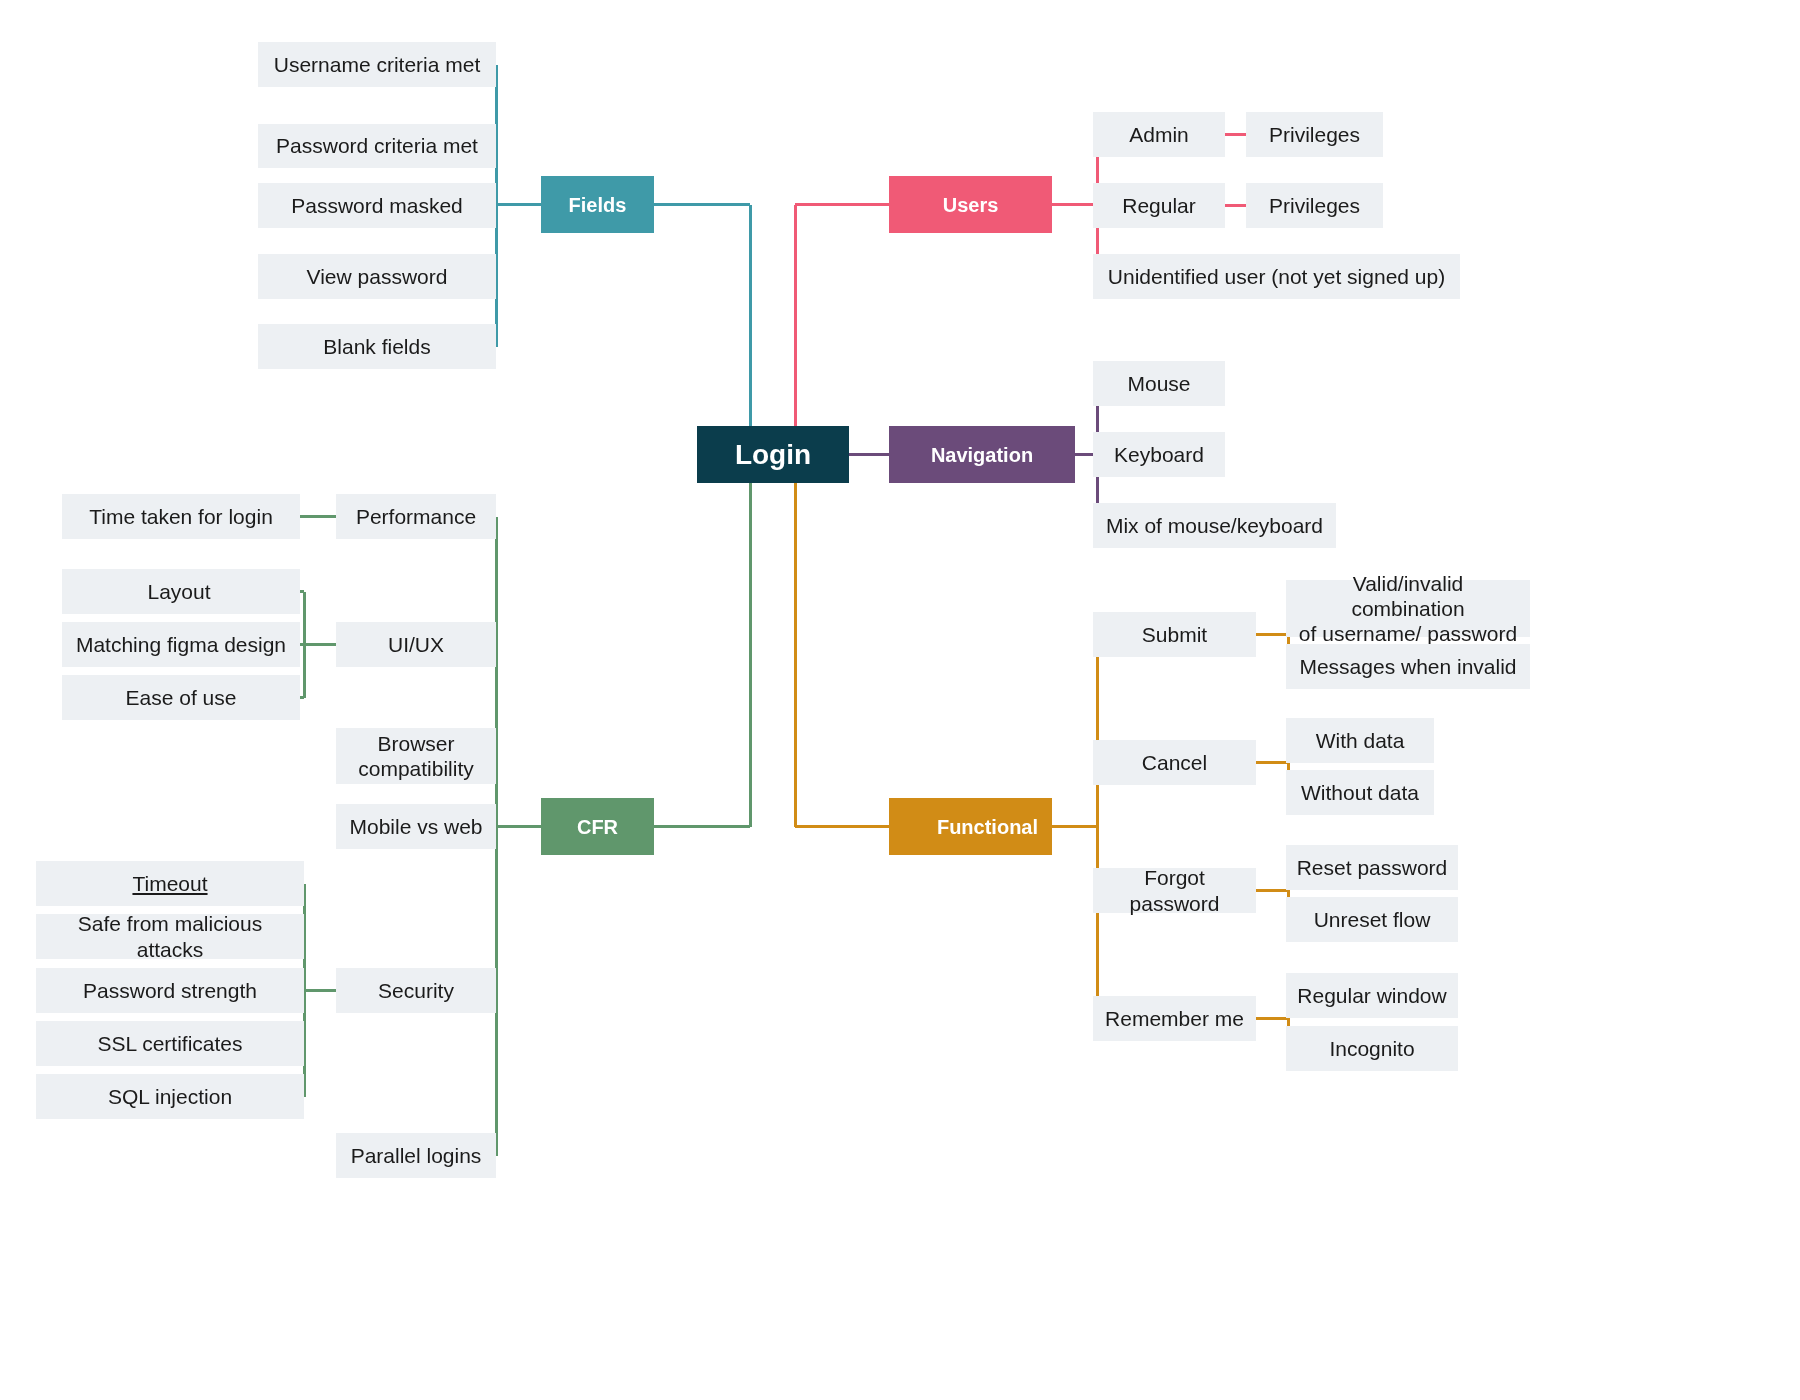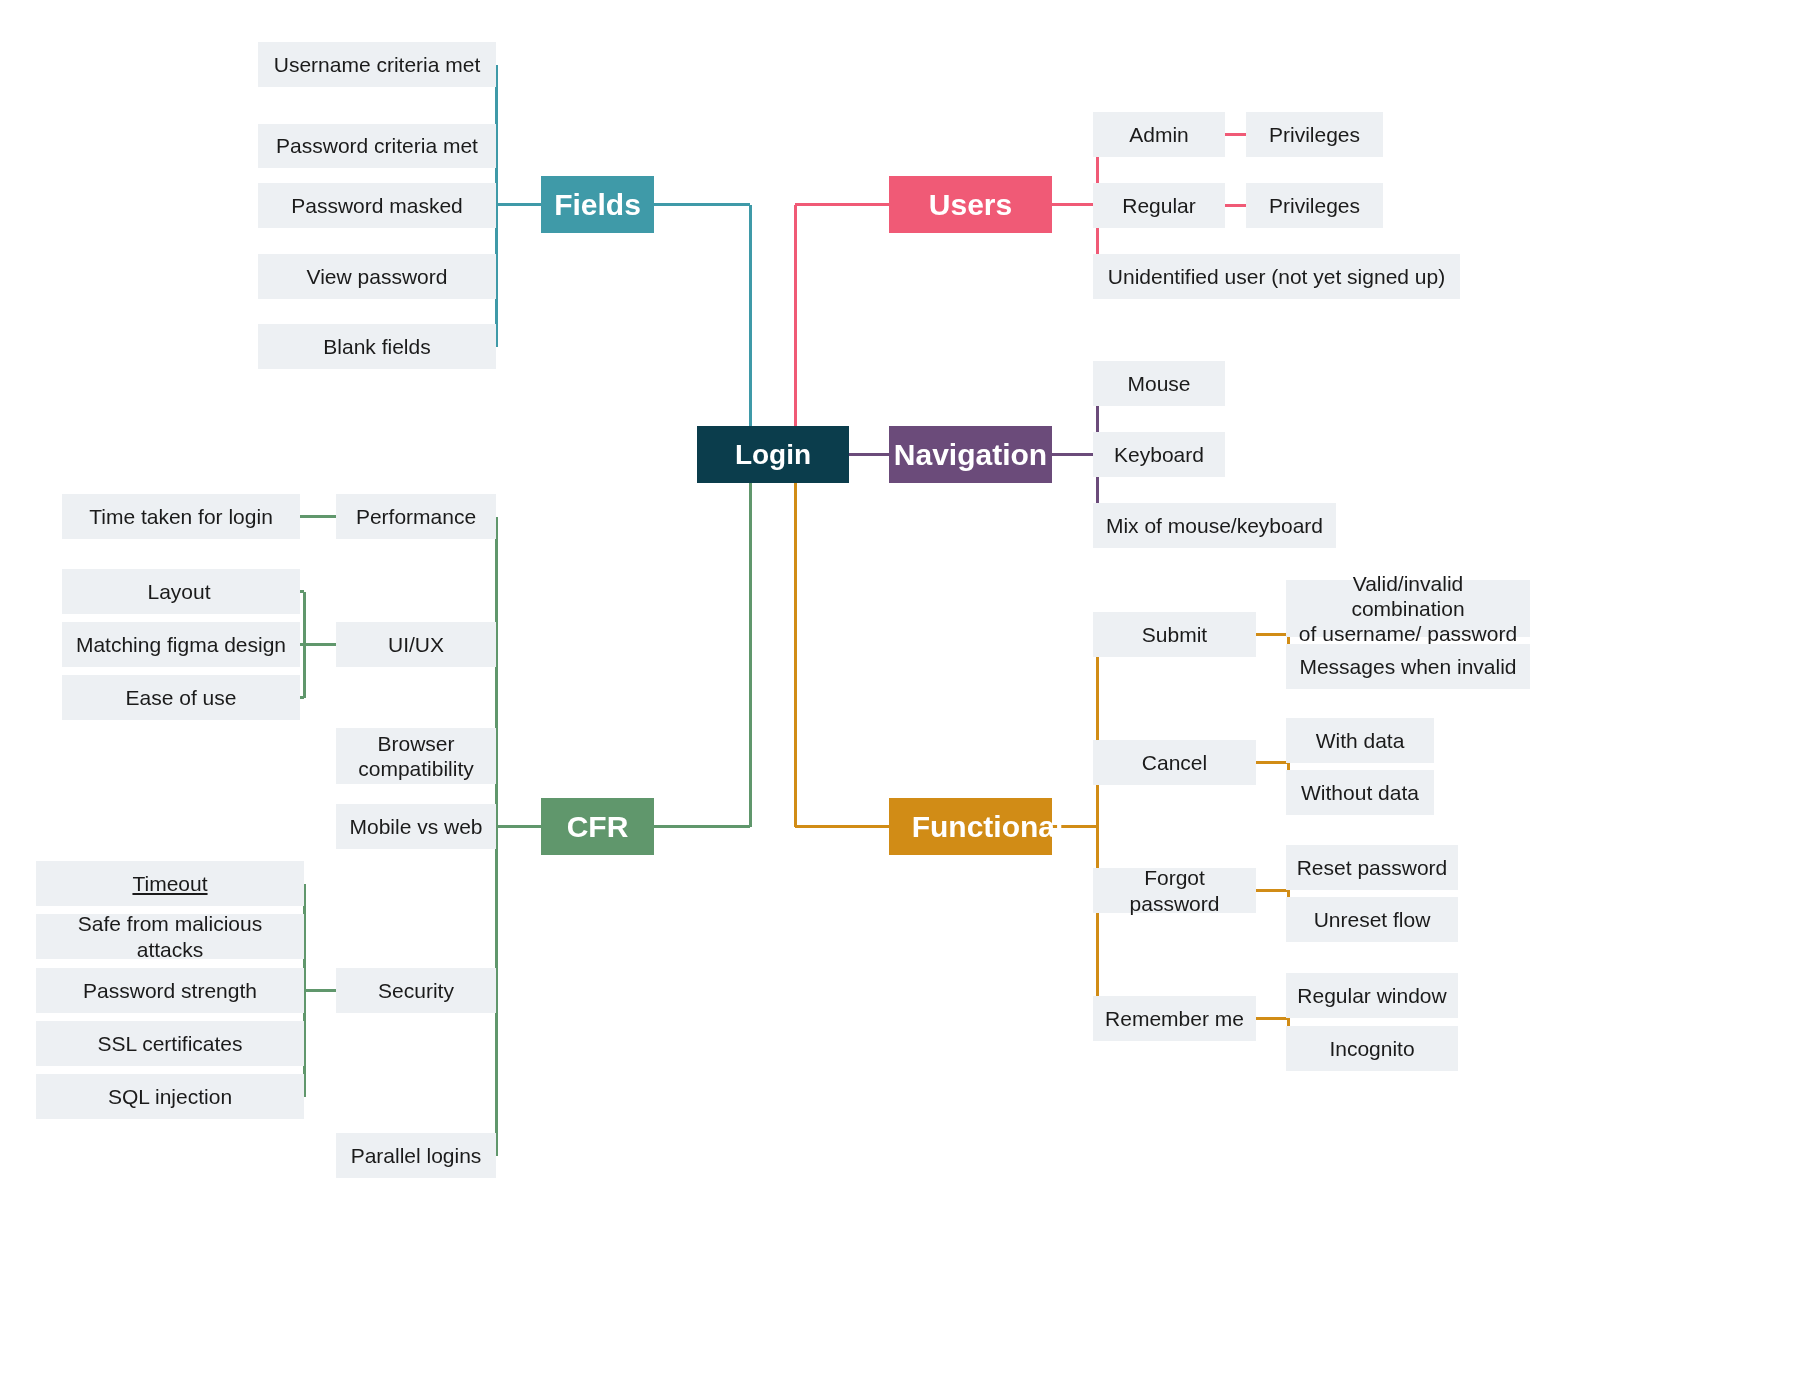--- a/index.html
+++ b/index.html
@@ -38,21 +38,21 @@
   }
   .leaf {
     background: #edf0f3;
     color: #1b1b1b;
     font-size: 21px;
     font-weight: 400;
     padding: 4px 10px;
   }
   .branch {
     color: #ffffff;
-    font-size: 30px;
+    font-size: 20px;
     font-weight: 700;
   }
   .root {
     color: #ffffff;
     font-size: 28px;
     font-weight: 700;
   }
   .two-line { white-space: pre-line; }
 </style>
 </head>
@@ -144,21 +144,21 @@
     <div class="node leaf" style="left: 258px; top: 112px; width: 238px; height: 44px; margin-top: 12px;">Password criteria met</div>
     <div class="node leaf" style="left: 258px; top: 254px; width: 238px; height: 45px;">View password</div>
     <div class="node leaf" style="left: 258px; top: 183px; width: 238px; height: 45px;">Password masked</div>
     <div class="node leaf" style="left: 258px; top: 324px; width: 238px; height: 45px;">Blank fields</div>
     <div class="node branch" style="left: 889px; top: 176px; width: 163px; height: 57px; background: rgb(240, 90, 118);">Users</div>
     <div class="node leaf" style="left: 1093px; top: 112px; width: 132px; height: 45px;">Admin</div>
     <div class="node leaf" style="left: 1246px; top: 112px; width: 137px; height: 45px;">Privileges</div>
     <div class="node leaf" style="left: 1093px; top: 183px; width: 132px; height: 45px;">Regular</div>
     <div class="node leaf" style="left: 1246px; top: 183px; width: 137px; height: 45px;">Privileges</div>
     <div class="node leaf" style="left: 1093px; top: 254px; width: 367px; height: 45px;">Unidentified user (not yet signed up)</div>
-    <div class="node branch" style="left: 889px; top: 426px; width: 163px; height: 57px; background: rgb(107, 75, 122);">Navigation</div>
+    <div class="node branch" style="left: 889px; top: 426px; width: 186px; height: 57px; background: rgb(107, 75, 122);">Navigation</div>
     <div class="node leaf" style="left: 1093px; top: 361px; width: 132px; height: 45px;">Mouse</div>
     <div class="node leaf" style="left: 1093px; top: 432px; width: 132px; height: 45px;">Keyboard</div>
     <div class="node leaf" style="left: 1093px; top: 503px; width: 243px; height: 45px;">Mix of mouse/keyboard</div>
     <div class="node branch" style="left: 541px; top: 798px; width: 113px; height: 57px; background: rgb(96, 151, 108);">CFR</div>
     <div class="node leaf" style="left: 336px; top: 494px; width: 160px; height: 45px; text-align: right;">Performance</div>
     <div class="node leaf" style="left: 62px; top: 494px; width: 238px; height: 45px;">Time taken for login</div>
     <div class="node leaf" style="left: 336px; top: 622px; width: 160px; height: 45px;">UI/UX</div>
     <div class="node leaf" style="left: 62px; top: 569px; width: 238px; height: 45px; padding-left: 6px;">Layout</div>
     <div class="node leaf" style="left: 62px; top: 622px; width: 238px; height: 45px;">Matching figma design</div>
     <div class="node leaf" style="left: 62px; top: 675px; width: 238px; height: 45px;">Ease of use</div>

